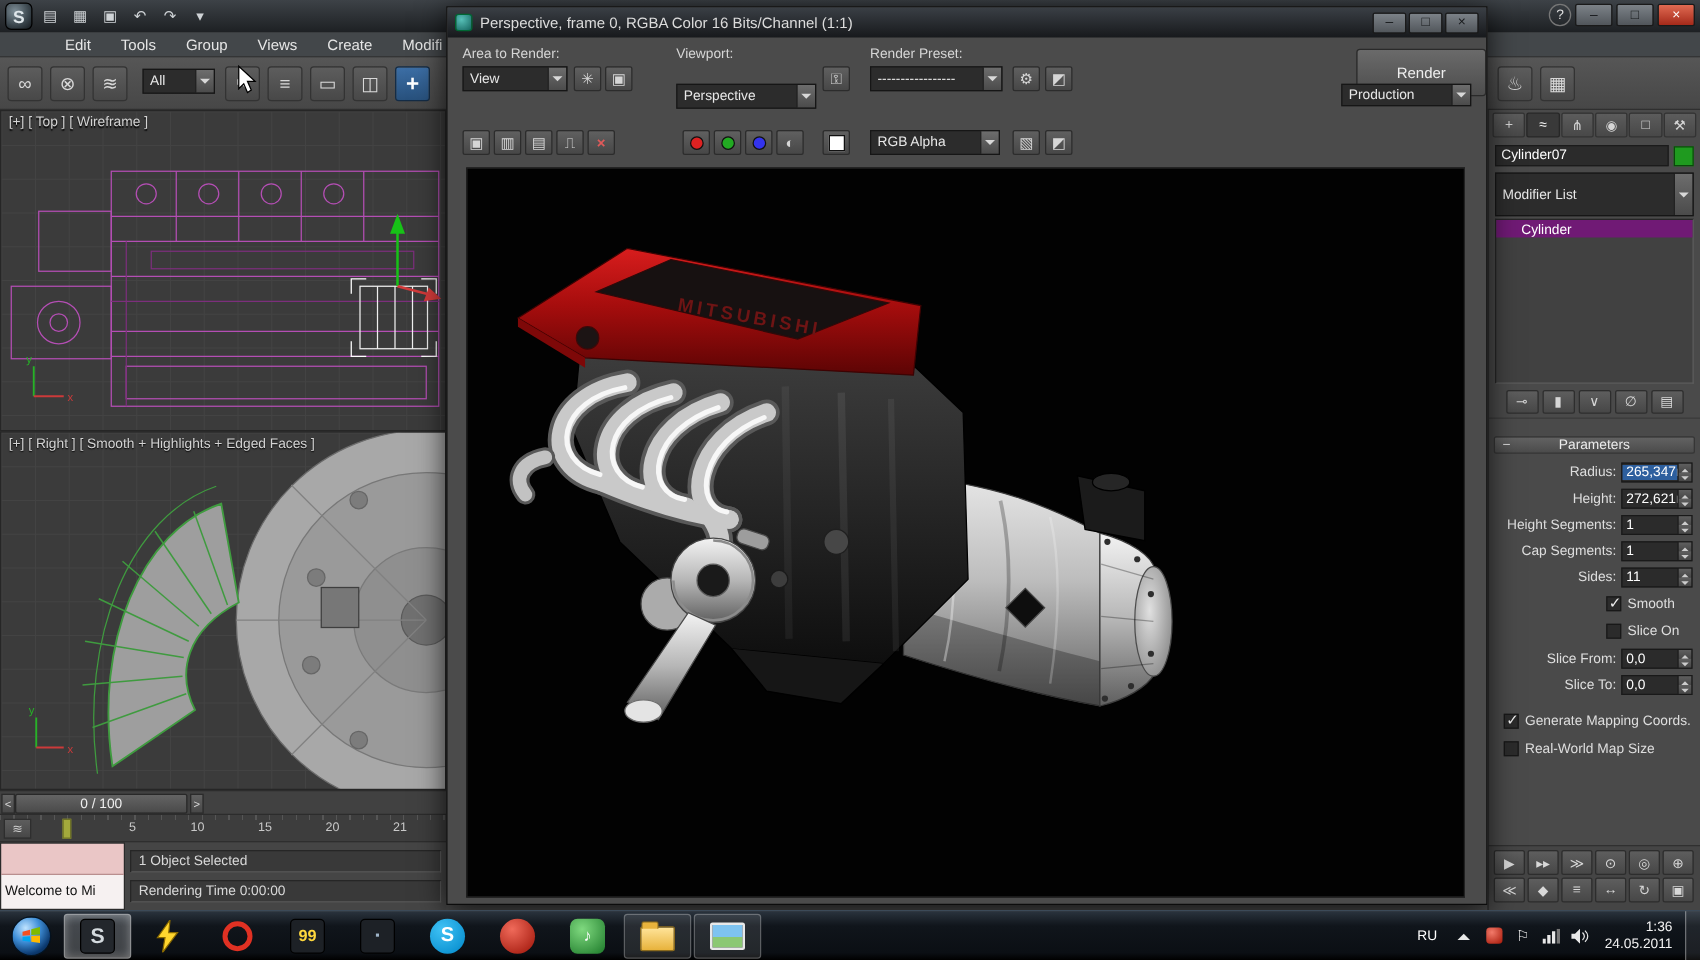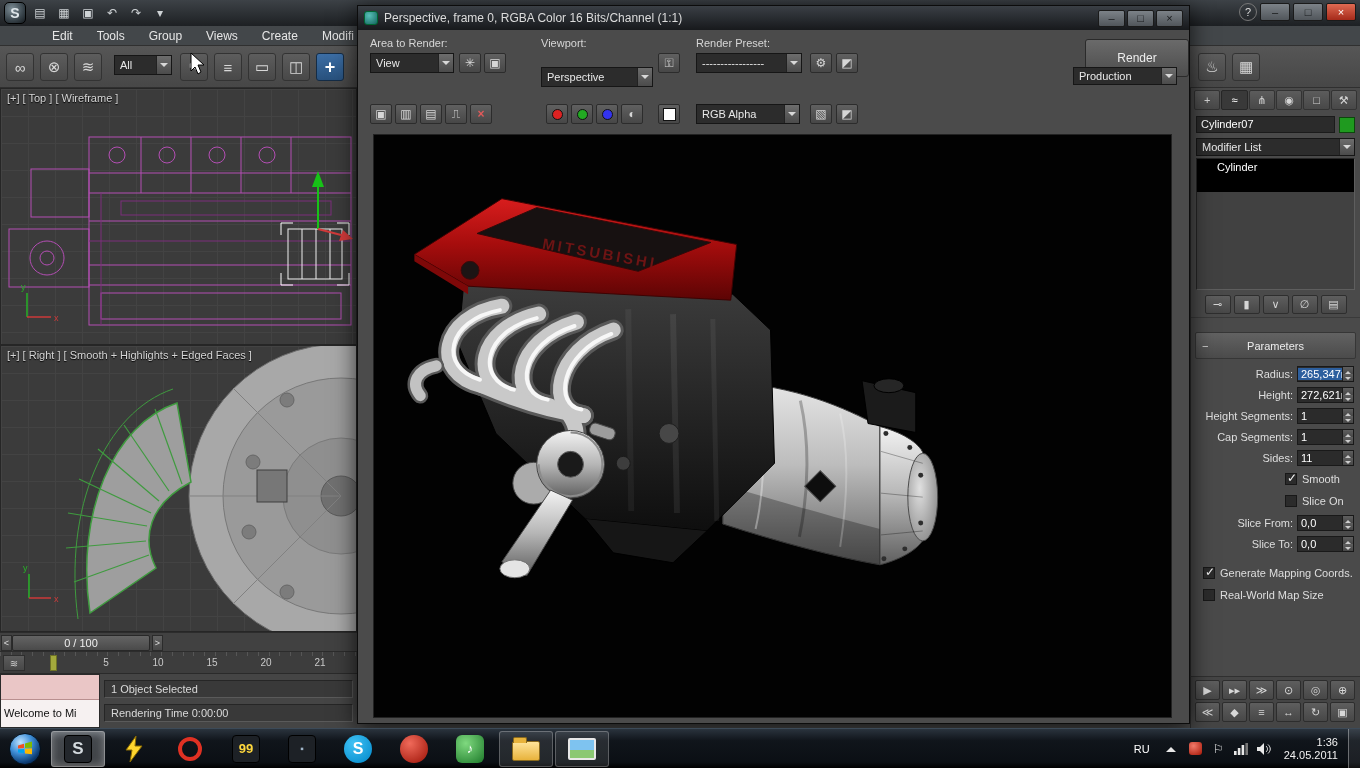--- a/index.html
+++ b/index.html
@@ -118,30 +118,30 @@
   #cp-tabs{display:flex;gap:1px;padding:2px 3px;height:24px}
   .tab{flex:1;height:20px;background:linear-gradient(#5c5c5c,#484848);border:1px solid #333;
       border-radius:2px;display:flex;align-items:center;justify-content:center;color:#d5d5d5;font-size:11px}
   .tab.active{background:#393939;border-color:#272727;color:#fff}
   .t-create::after{content:"+"}.t-modify::after{content:"≈"}.t-hier::after{content:"⋔"}
   .t-motion::after{content:"◉"}.t-display::after{content:"□"}.t-util::after{content:"⚒"}
   #cp-name-row{display:flex;align-items:center;gap:4px;padding:3px 5px;height:25px}
   #cp-name{flex:1;height:17px;background:#2b2b2b;border:1px solid #1b1b1b;color:#fff;
       padding:1px 4px;font-size:11px}
   #cp-swatch{width:16px;height:16px;background:#1f9a1f;border:1px solid #0c470c}
-  #cp-modlist{margin:1px 5px;height:18px}
+  #cp-modlist{margin:1px 5px;height:35px}
   #cp-stack{margin:2px 5px;height:132px;background:#414141;border:1px solid #262626;
       border-right-color:#5e5e5e;border-bottom-color:#5e5e5e}
-  #cp-stack .row{height:33px;background:#000000;color:#fff;padding:2px 4px 0 20px;font-size:11px}
+  #cp-stack .row{height:14px;background:#701a75;color:#fff;padding:2px 4px 0 20px;font-size:11px}
   #cp-stacktb{display:flex;gap:3px;justify-content:center;padding:3px 4px;height:26px;border-bottom:1px solid #3a3a3a}
   .st-btn{width:26px;height:19px;background:linear-gradient(#5e5e5e,#474747);border:1px solid #2e2e2e;
       border-radius:2px;color:#d6d6d6;font-size:11px;display:flex;align-items:center;justify-content:center}
   .s-pin::after{content:"⊸"}.s-end::after{content:"▮"}.s-uniq::after{content:"∨"}
   .s-del::after{content:"∅"}.s-cfg::after{content:"▤"}
-  #cp-rollout{margin:14px 4px 4px 4px;height:27px;background:linear-gradient(#626262,#4b4b4b);
+  #cp-rollout{margin:14px 4px 4px 4px;height:14px;background:linear-gradient(#626262,#4b4b4b);
       border:1px solid #363636;border-radius:2px;position:relative;
       display:flex;align-items:center;justify-content:center;color:#ececec;font-size:11px}
   #cp-rollout::before{content:"−";position:absolute;left:6px;color:#ddd}
   .prow{height:21px;display:flex;align-items:center;justify-content:flex-end;padding-right:6px}
   .prow .lbl{color:#dedede;margin-right:4px;font-size:11px}
   .field{width:57px;height:16px;background:#2b2b2b;border:1px solid #191919;display:flex;align-items:center}
   .field .val{flex:1;color:#fff;padding:0 3px;font-size:11px;white-space:nowrap;overflow:hidden}
   .field.selected .val{background:#2d5f9e}
   .spin{width:11px;align-self:stretch;display:flex;flex-direction:column;border-left:1px solid #1b1b1b}
   .spin div{flex:1;background:linear-gradient(#5f5f5f,#464646);position:relative}

